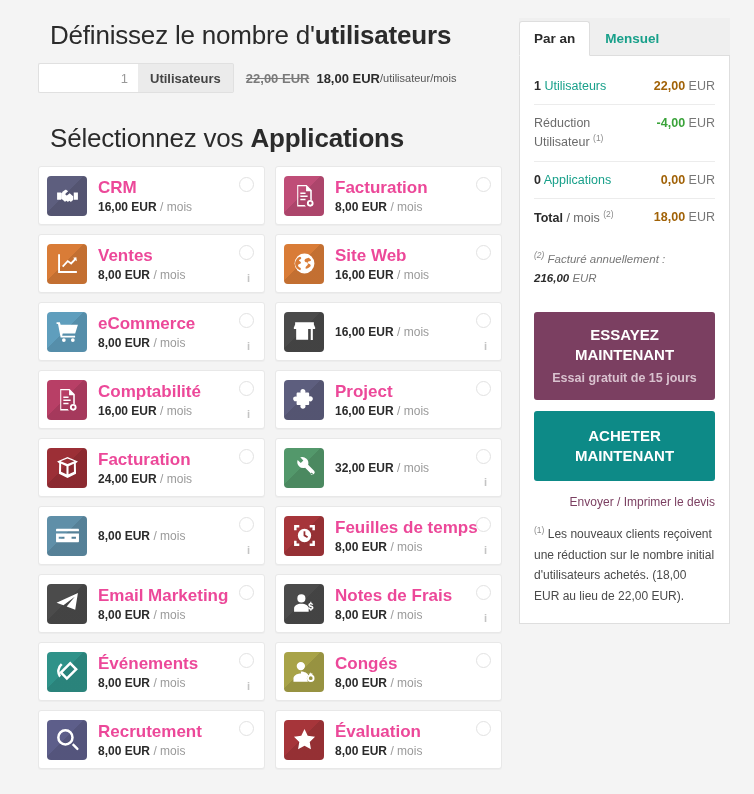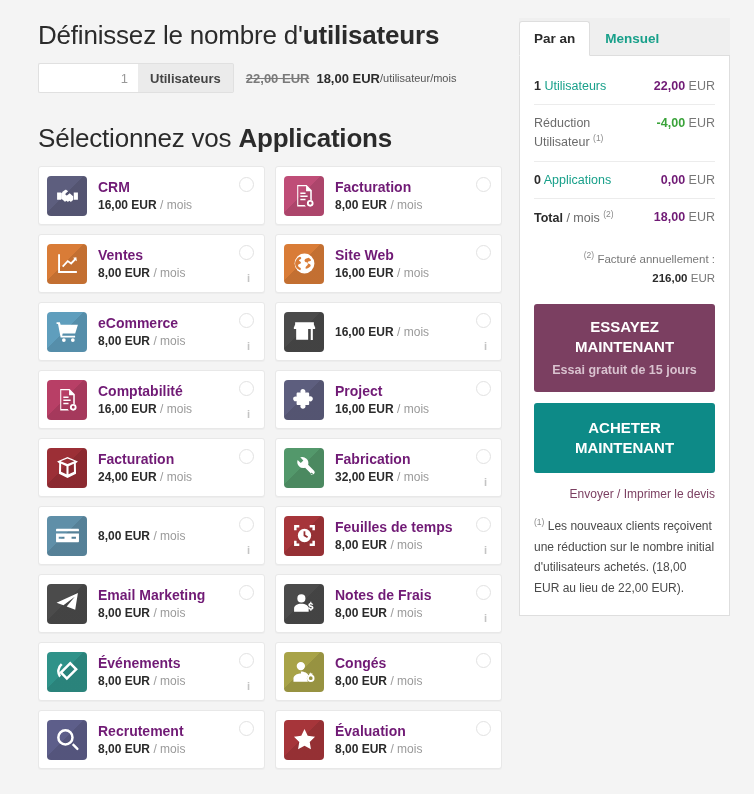--- a/index.html
+++ b/index.html
@@ -16,21 +16,21 @@
   
   .left-col {
     position: absolute;
     left: 38px; top: 0px;
     width: 464px;
   }
   h1.section-title {
     font-size: 26px;
     font-weight: 400;
     color: #2b2b2b;
-    margin: 20px 0 12px 0;
+    margin: 20px 0 12px 12px;
     letter-spacing: -0.2px;
   }
   h1.section-title b { font-weight: 700; }
 
   
   .users-row {
     display: flex;
     align-items: stretch;
     margin-bottom: 6px;
   }
@@ -109,23 +109,23 @@
   }
   .app-icon svg { width: 25px; height: 25px; display: block; position: relative; z-index: 2;}
   .app-icon .shadow {
     position: absolute;
     left: 0; top: 0; width: 100%; height: 100%;
     background: linear-gradient(135deg, rgba(255,255,255,0) 46%, rgba(0,0,0,0.10) 46%);
     z-index: 1;
   }
   .app-text { flex: 1 1 auto; min-width: 0; }
   .app-name {
-    font-size: 14px;
-    font-weight: 700;
-    color: #701a75;
+    font-size: 17px;
+    font-weight: 700;
+    color: #ec4899;
     line-height: 1.25;
     margin-bottom: 2px;
     white-space: nowrap;
   }
   .app-price {
     font-size: 12px;
     color: #2b2b2b;
     font-weight: 700;
     white-space: nowrap;
   }
@@ -199,30 +199,31 @@
   .line-row:last-of-type { border-bottom: none; }
   .lr-left { color: #6b6b6b; padding-right: 6px; }
   .lr-left b { color: #2b2b2b; font-weight: 700; }
   .lr-left .green { color: #18a08a; }
   .lr-right {
     text-align: right;
     white-space: normal;
     min-width: 62px;
     color: #777;
   }
-  .lr-right b { color: #701a75; font-weight: 700; }
+  .lr-right b { color: #a16207; font-weight: 700; }
   .lr-right .green-b { color: #3aa33a; font-weight: 700; }
   sup { font-size: 8.5px; color: #8a8a8a; }
 
   .annual-note {
-    text-align: right;
+    text-align: left;
     font-size: 11.5px;
     color: #777;
-    margin: 12px 0 16px 0;
+    margin: 12px 0 24px 0;
     line-height: 1.65;
+    font-style: italic;
   }
   .annual-note b { color: #2b2b2b; font-weight: 700; }
 
   .btn {
     display: block;
     width: 100%;
     border: none;
     border-radius: 3px;
     text-align: center;
     cursor: pointer;
@@ -413,21 +414,20 @@
           <div class="radio-circle"></div>
         </div>
         <div class="app-card">
           <div class="app-icon" style="background: rgb(83, 152, 107);">
             <svg viewBox="0 0 24 24" fill="#fff">
               <path d="M7.9 2.2a5.9 5.9 0 0 1 7.6 7.2l5.9 6a2 2 0 0 1-2.8 2.8l-6-5.9a5.9 5.9 0 0 1-7.2-7.6l3 3 2.5-2.5-3-3zM18.9 17a1 1 0 1 0 0 2 1 1 0 0 0 0-2z"></path>
             </svg>
             <span class="shadow"></span>
           </div>
           <div class="app-text">
-            <div class="app-name">Fabrication</div>
             <div class="app-price"><span>32,00 EUR</span> <span class="per">/ mois</span></div>
           </div>
           <div class="radio-circle"></div>
           <i class="info-i">i</i>
         </div>
         <div class="app-card">
           <div class="app-icon" style="background: rgb(95, 143, 168);">
             <svg viewBox="0 0 24 24" fill="#fff">
               <path d="M2 5.5h20c.6 0 1 .4 1 1V8H1V6.5c0-.6.4-1 1-1zM1 10h22v7.5c0 .6-.4 1-1 1H2c-.6 0-1-.4-1-1V10zm2.6 3.2v2h5.5v-2H3.6zm12.3 0v2h4.2v-2h-4.2z"></path>
             </svg>

